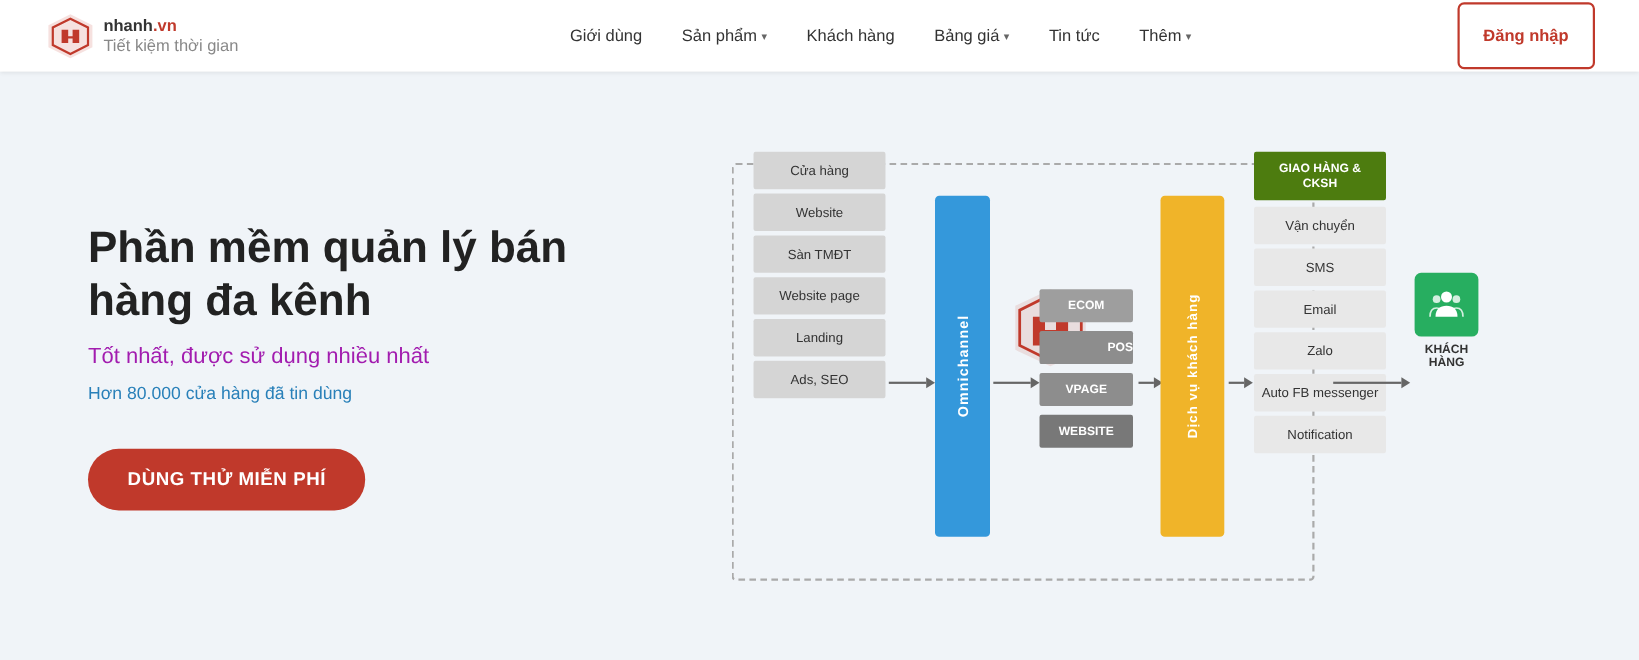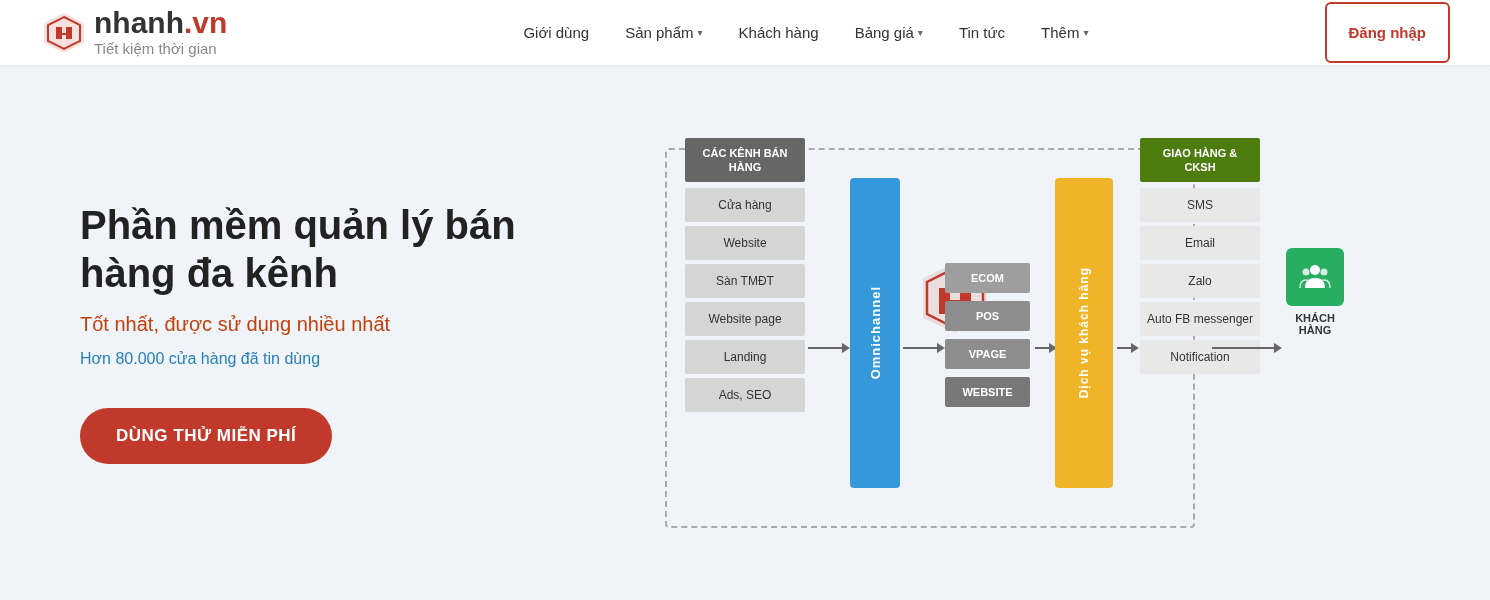--- a/index.html
+++ b/index.html
@@ -25,21 +25,21 @@
     .logo-icon {
       width: 48px;
       height: 48px;
       margin-right: 6px;
     }
     .logo-text {
       display: flex;
       flex-direction: column;
     }
     .logo-name {
-      font-size: 30px;
+      font-size: 15px;
       font-weight: 700;
       color: #c0392b;
       line-height: 1;
     }
     .logo-name span { color: #333; }
     .logo-tagline {
       font-size: 15px;
       color: #888;
       margin-top: 2px;
     }
@@ -91,21 +91,21 @@
     }
     .hero-title {
       font-size: 40px;
       font-weight: 700;
       color: #222;
       line-height: 1.2;
       margin-bottom: 16px;
     }
     .hero-subtitle {
       font-size: 20px;
-      color: #c2410c;
+      color: #a21caf;
       margin-bottom: 14px;
     }
     .hero-count {
       font-size: 16px;
       color: #2980b9;
       margin-bottom: 40px;
     }
     .cta-btn {
       background: #c0392b;
       color: #fff;
@@ -217,21 +217,21 @@
       background: #888;
       color: #fff;
       text-align: center;
       padding: 9px 0;
       font-size: 11px;
       font-weight: 600;
       margin-bottom: 8px;
       border-radius: 2px;
     }
     .platform-item:first-child { background: #999; }
-    .platform-item:nth-child(2) { background: #888; }
+    .platform-item:nth-child(2) { background: #888; text-align: right; }
     .platform-item:nth-child(3) { background: #888; }
     .platform-item:nth-child(4) { background: #777; }
 
     
     .service-pillar {
       position: absolute;
       left: 390px;
       top: 60px;
       width: 58px;
       height: 310px;
@@ -378,21 +378,20 @@
     <p class="hero-count">Hơn 80.000 cửa hàng đã tin dùng</p>
     <button class="cta-btn">DÙNG THỬ MIỄN PHÍ</button>
   </div>
 
   <div class="hero-diagram">
     <div class="diagram-container">
 
       <div class="dashed-box"></div>
 
       <div class="sales-channels">
-        <div class="col-header">CÁC KÊNH BÁN HÀNG</div>
         <div class="channel-item">Cửa hàng</div>
         <div class="channel-item">Website</div>
         <div class="channel-item">Sàn TMĐT</div>
         <div class="channel-item">Website page</div>
         <div class="channel-item">Landing</div>
         <div class="channel-item">Ads, SEO</div>
       </div>
 
       <div class="arrow arr1">
         <div class="arrow-line" style="width:34px;"></div>
@@ -432,20 +431,21 @@
         <span class="service-text">Dịch vụ khách hàng</span>
       </div>
 
       <div class="arrow arr4">
         <div class="arrow-line" style="width:14px;"></div>
         <div class="arrow-head"></div>
       </div>
 
       <div class="delivery-col">
         <div class="col-header" style="background:#4d7c0f;">GIAO HÀNG &amp; CKSH</div>
+        <div class="delivery-item">Vận chuyển</div>
         <div class="delivery-item">SMS</div>
         <div class="delivery-item">Email</div>
         <div class="delivery-item">Zalo</div>
         <div class="delivery-item">Auto FB messenger</div>
         <div class="delivery-item">Notification</div>
       </div>
 
       <div class="arrow arr5">
         <div class="arrow-line" style="width:62px;"></div>
         <div class="arrow-head"></div>

